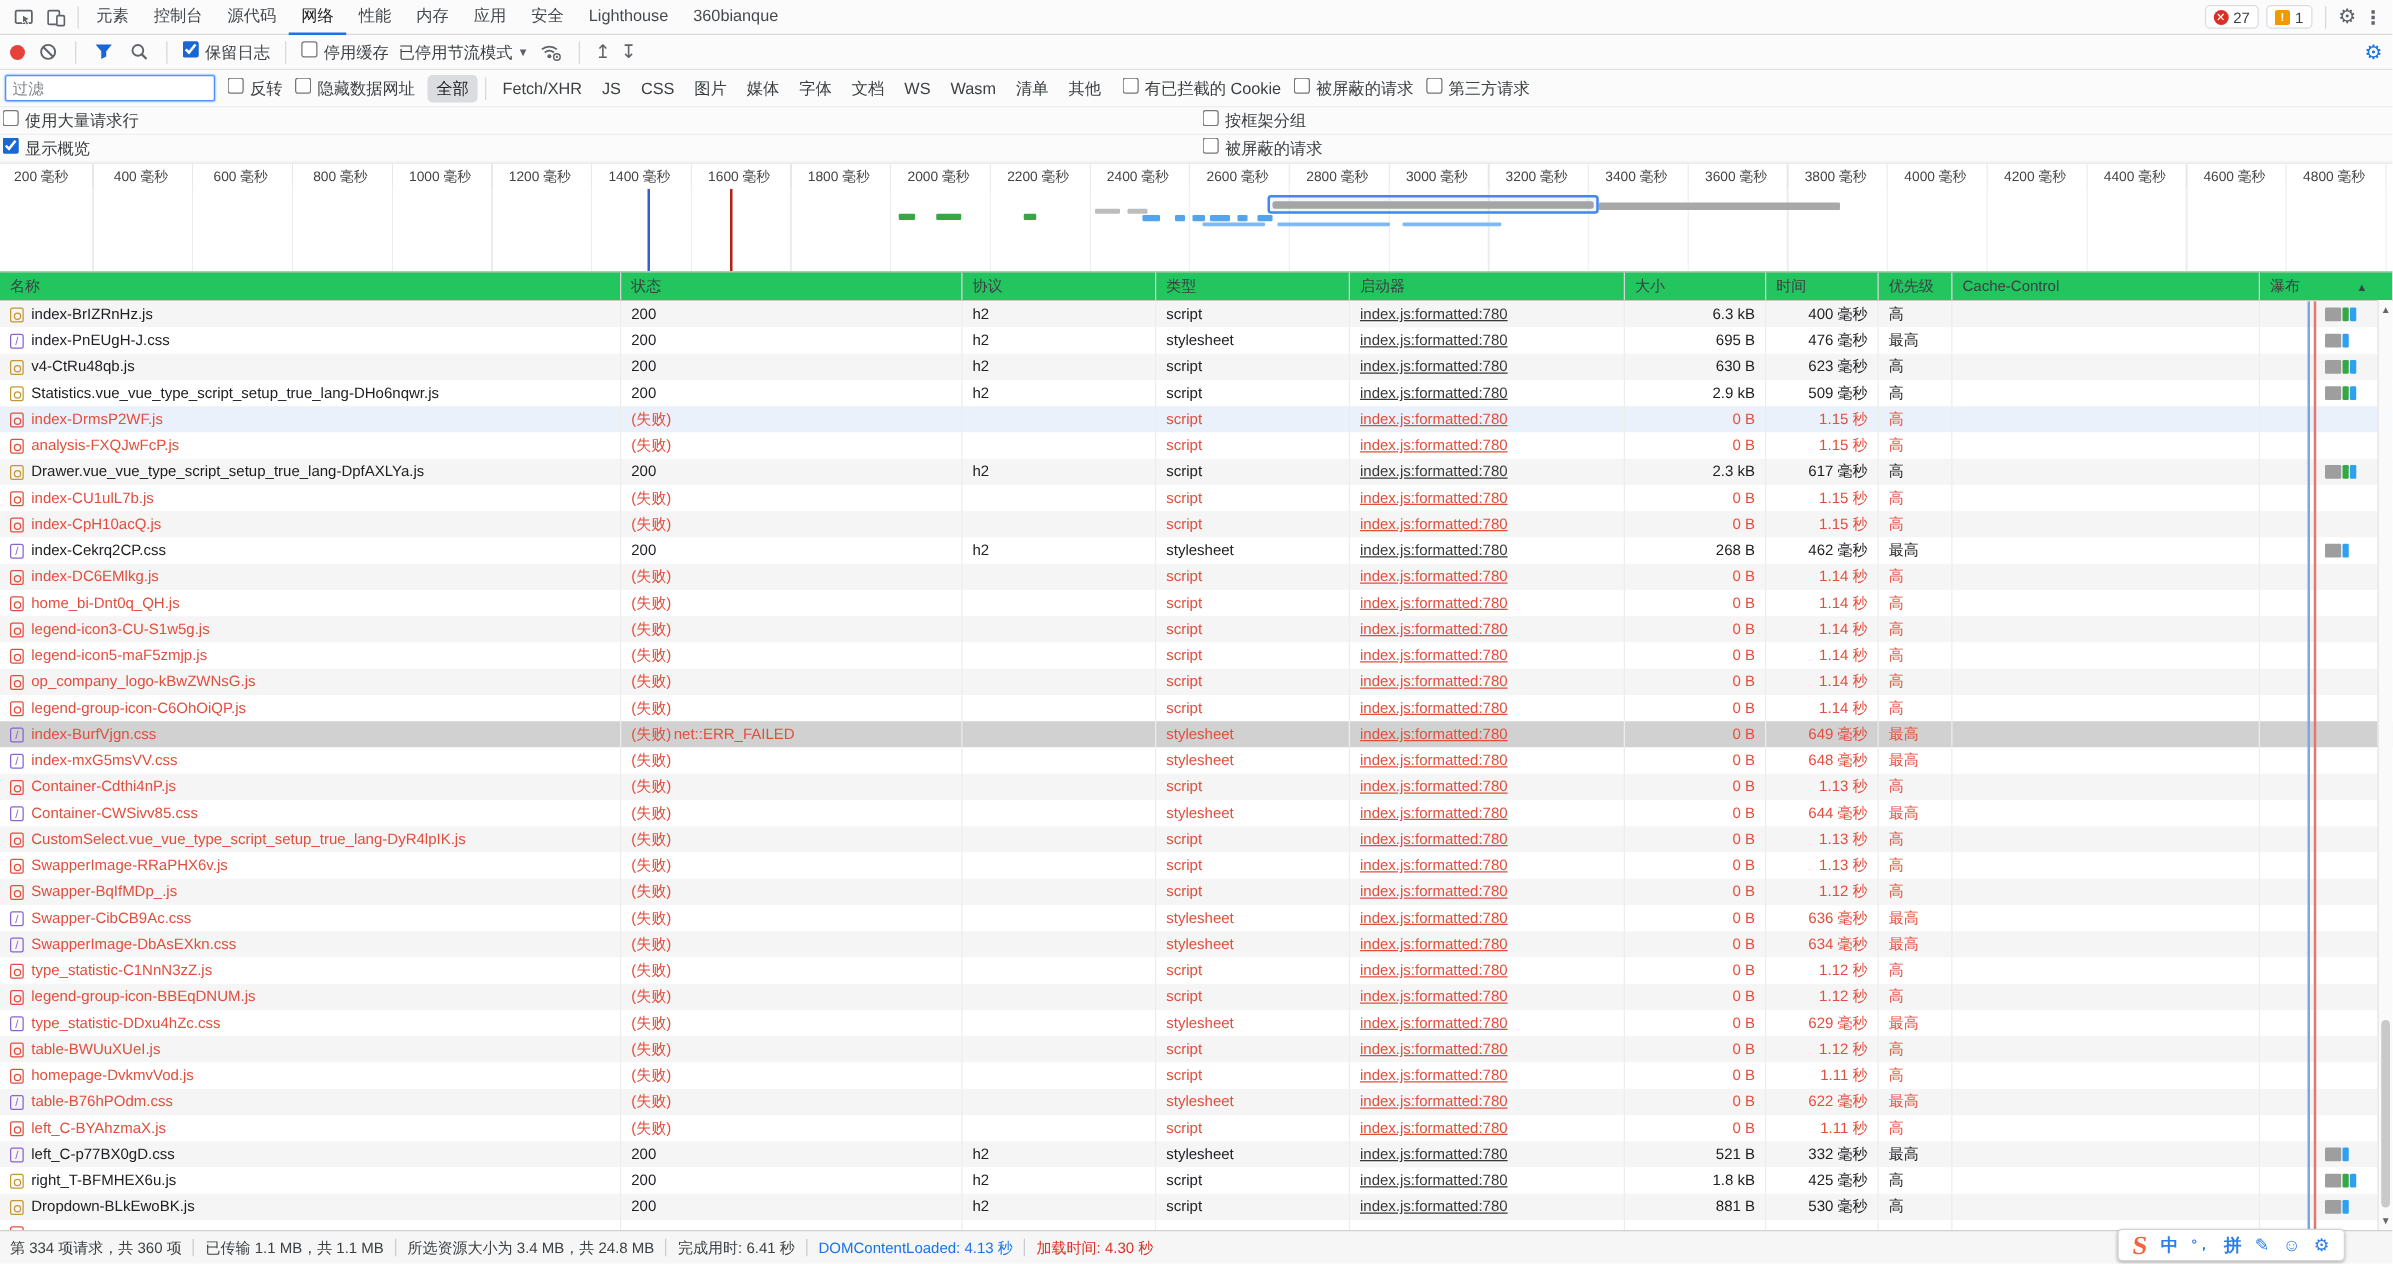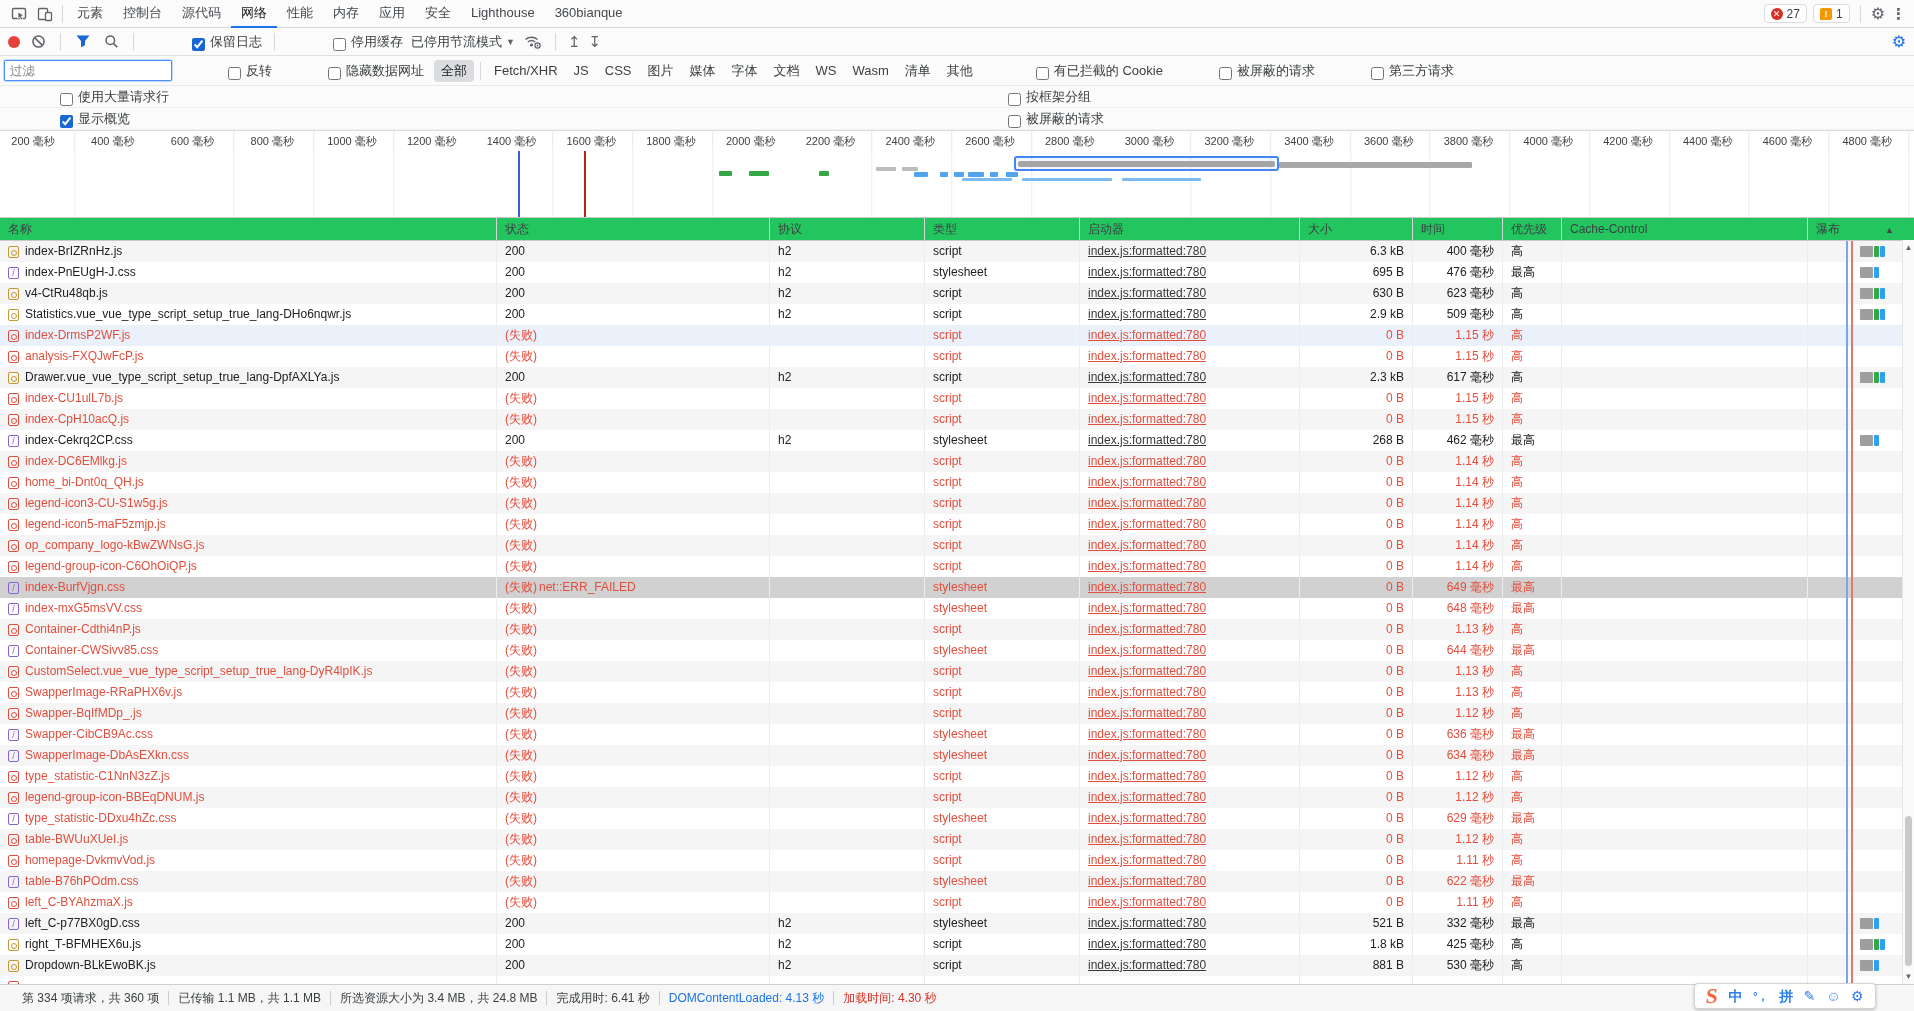--- a/index.html
+++ b/index.html
@@ -19,39 +19,39 @@
   .errdot { width:12px; height:12px; border-radius:50%; background:#d93025; color:#fff; font-size:9px; line-height:12px; text-align:center; font-weight:bold; }
   .warnsq { width:12px; height:12px; border-radius:2px 2px 2px 0; background:#f29900; color:#fff; font-size:9px; line-height:12px; text-align:center; font-weight:bold; }
   .badge .cnt { font-size:12px; color:#3c4043; }
   .gear { font-size:16px; color:#5f6368; cursor:pointer; line-height:1; }
   .dots { font-size:15px; color:#5f6368; cursor:pointer; font-weight:bold; }
 
   
   .toolbar { height:28px; background:#fbfbfb; border-bottom:1px solid #e0e0e0; display:flex; align-items:center; padding:0 8px; gap:8px; }
   .recbtn { width:12px; height:12px; border-radius:50%; background:#e4423b; cursor:pointer; flex:none; }
   .icbtn { width:20px; height:20px; display:flex; align-items:center; justify-content:center; cursor:pointer; flex:none; }
-  .chk { display:flex; align-items:flex-end; gap:5px; white-space:nowrap;margin-left:46px; }
+  .chk { display:flex; align-items:flex-start; gap:5px; white-space:nowrap; }
   .chk input { width:13px; height:13px; accent-color:#1967d2; cursor:pointer; }
   .chk span { color:#3c4043; }
   .throttle { display:flex; align-items:center; gap:4px; color:#3c4043; cursor:pointer; white-space:nowrap; }
   .caret { font-size:9px; color:#5f6368; }
   .arrglyph { font-size:15px; color:#5f6368; cursor:pointer; line-height:1; }
   .toolbar .right { margin-left:auto; }
   .bluegear { color:#1a73e8; font-size:16px; cursor:pointer; }
 
   
   .filterbar { height:30px; background:#fbfbfb; border-bottom:1px solid #e9e9e9; display:flex; align-items:center; padding:0 4px; gap:10px; }
   .filterinput { width:168px; height:21px; border:1px solid #4d90fe; box-shadow:0 0 0 1px rgba(77,144,254,.35); border-radius:2px; font-size:12.5px; padding:0 5px; outline:none; background:#fff; color:#202124; }
   .filterinput::placeholder { color:#80868b; }
   .pills { display:flex; align-items:center; gap:2px; }
   .pill { padding:2px 7px; border-radius:4px; color:#3c4043; cursor:pointer; white-space:nowrap; }
   .pill.active { background:#dadce0; color:#202124; }
 
   
-  .optrow { height:22px; background:#fbfbfb; display:flex; align-items:center; padding-left:14px; position:relative; border-bottom:1px solid #f0f0f0; }
+  .optrow { height:22px; background:#fbfbfb; display:flex; align-items:center; padding-left:2px; position:relative; border-bottom:1px solid #f0f0f0; }
   .optrow .rightopt { position:absolute; left:962px; }
 
   
   .ovwrap { border-top:1px solid #ddd; }
   .ruler { position:relative; height:20px; background:#fff;
     background-image:repeating-linear-gradient(to right,transparent 0 78.75px,#e7e7e7 78.75px 79.75px);
     background-position:-4.75px 0; }
   .tick { position:absolute; bottom:2px; transform:translateX(-50%); font-size:11px; color:#424242; white-space:nowrap; }
   .ovgraph { position:relative; height:66px; background:#fff; overflow:hidden;
     background-image:repeating-linear-gradient(to right,transparent 0 78.75px,#ececec 78.75px 79.75px);
@@ -87,21 +87,21 @@
   .sextra { margin-left:2px; }
   .wfline { position:absolute; top:0; bottom:0; width:2px; z-index:3; }
   .wfbar { position:absolute; top:5px; height:11px; border-radius:1px; }
 
   
   .sbar { position:absolute; right:0; top:240px; height:744px; width:12px; background:#fafafa; border-left:1px solid #e4e4e4; z-index:5; }
   .sarr { position:absolute; left:0; width:11px; height:13px; font-size:8px; color:#666; text-align:center; line-height:13px; cursor:pointer; }
   .sthumb { position:absolute; left:2px; width:7px; border-radius:4px; background:#c9c9c9; cursor:pointer; }
 
   
-  .statusbar { position:absolute; left:0; right:0; bottom:0; height:27px; background:#f6f6f6; border-top:1px solid #d0d0d0; display:flex; align-items:center; padding-left:22px; gap:9px; font-size:12px; color:#3c4043; }
+  .statusbar { position:absolute; left:0; right:0; bottom:0; height:27px; background:#f6f6f6; border-top:1px solid #d0d0d0; display:flex; align-items:center; padding-left:8px; gap:9px; font-size:12px; color:#3c4043; }
   .ssep { width:1px; height:14px; background:#ccc; }
   .blue { color:#1a73e8; }
   .red { color:#d93025; }
 
   
   .ime { position:absolute; right:38px; bottom:2px; height:26px; width:182px; background:#fff; border:1px solid #d5d5d5; border-radius:4px; box-shadow:0 1px 3px rgba(0,0,0,.25); display:flex; align-items:center; justify-content:space-around; padding:0 6px; z-index:9; }
   .ime .slogo { color:#f4633c; font-weight:900; font-size:21px; font-family:"Liberation Serif","DejaVu Serif",serif; transform:skewX(-6deg); cursor:pointer; }
   .ime .it { color:#2b7de9; font-size:14px; font-weight:bold; cursor:pointer; line-height:1; }
 
   svg { display:block; }

